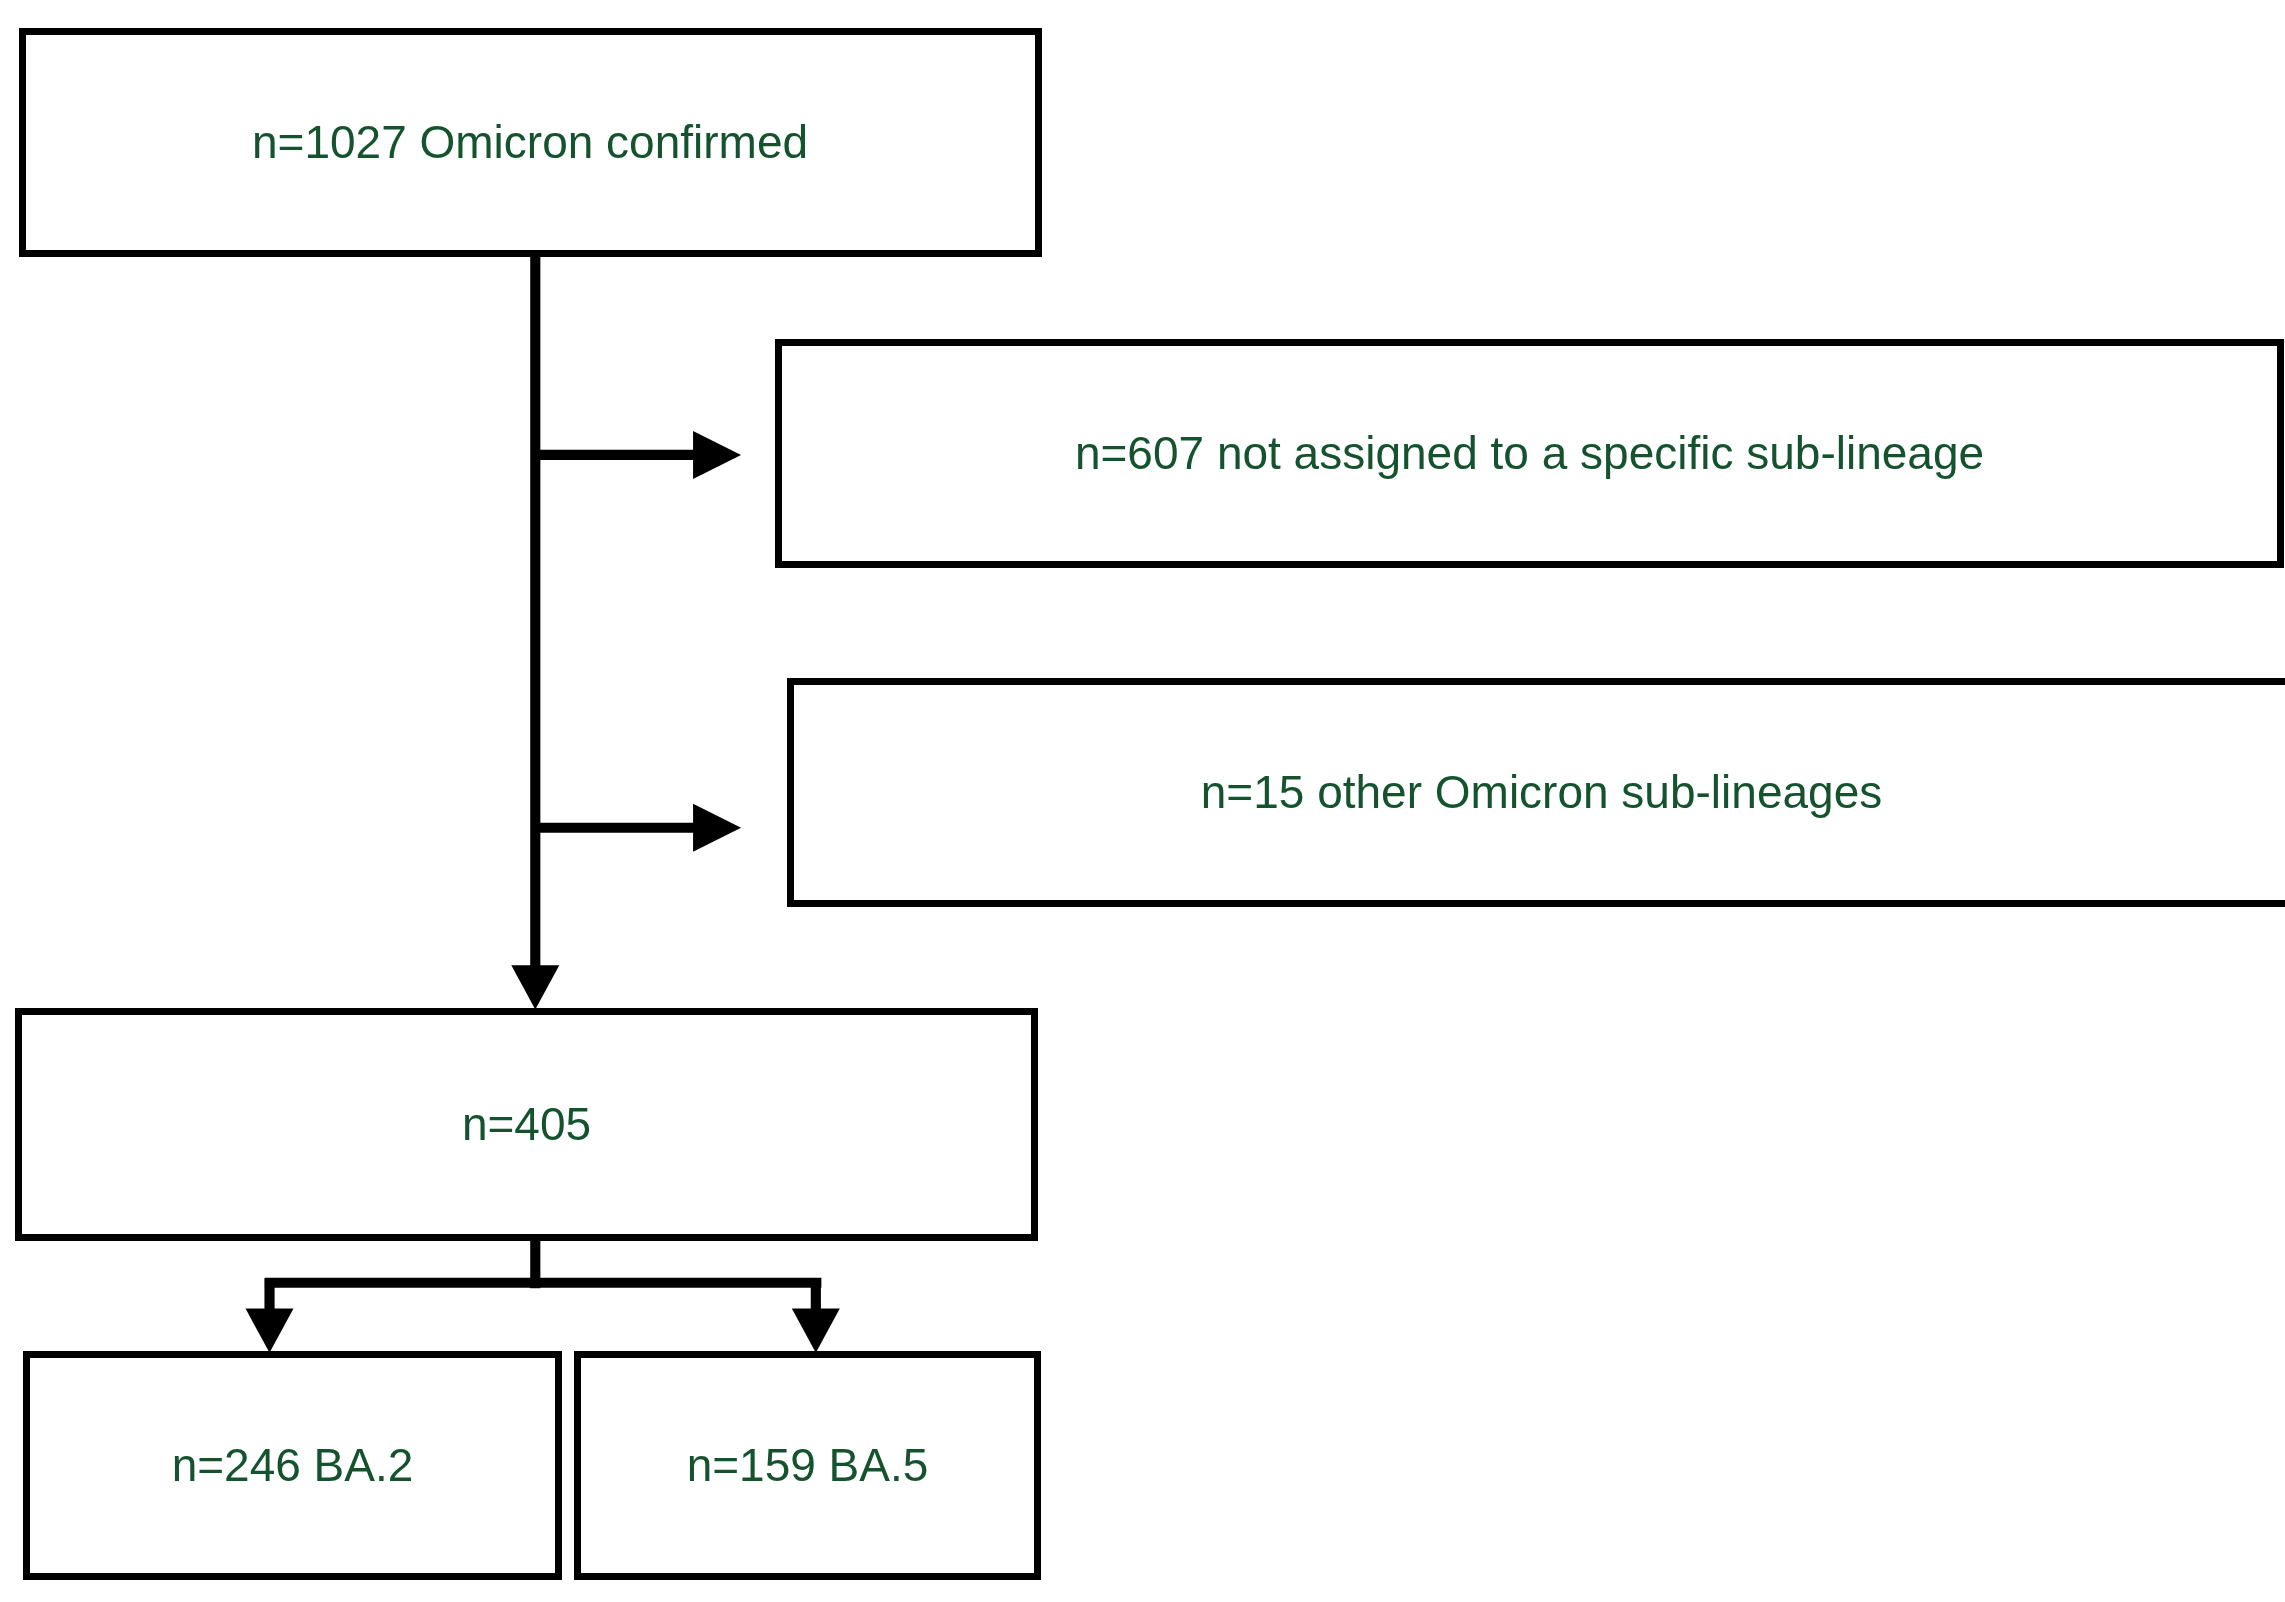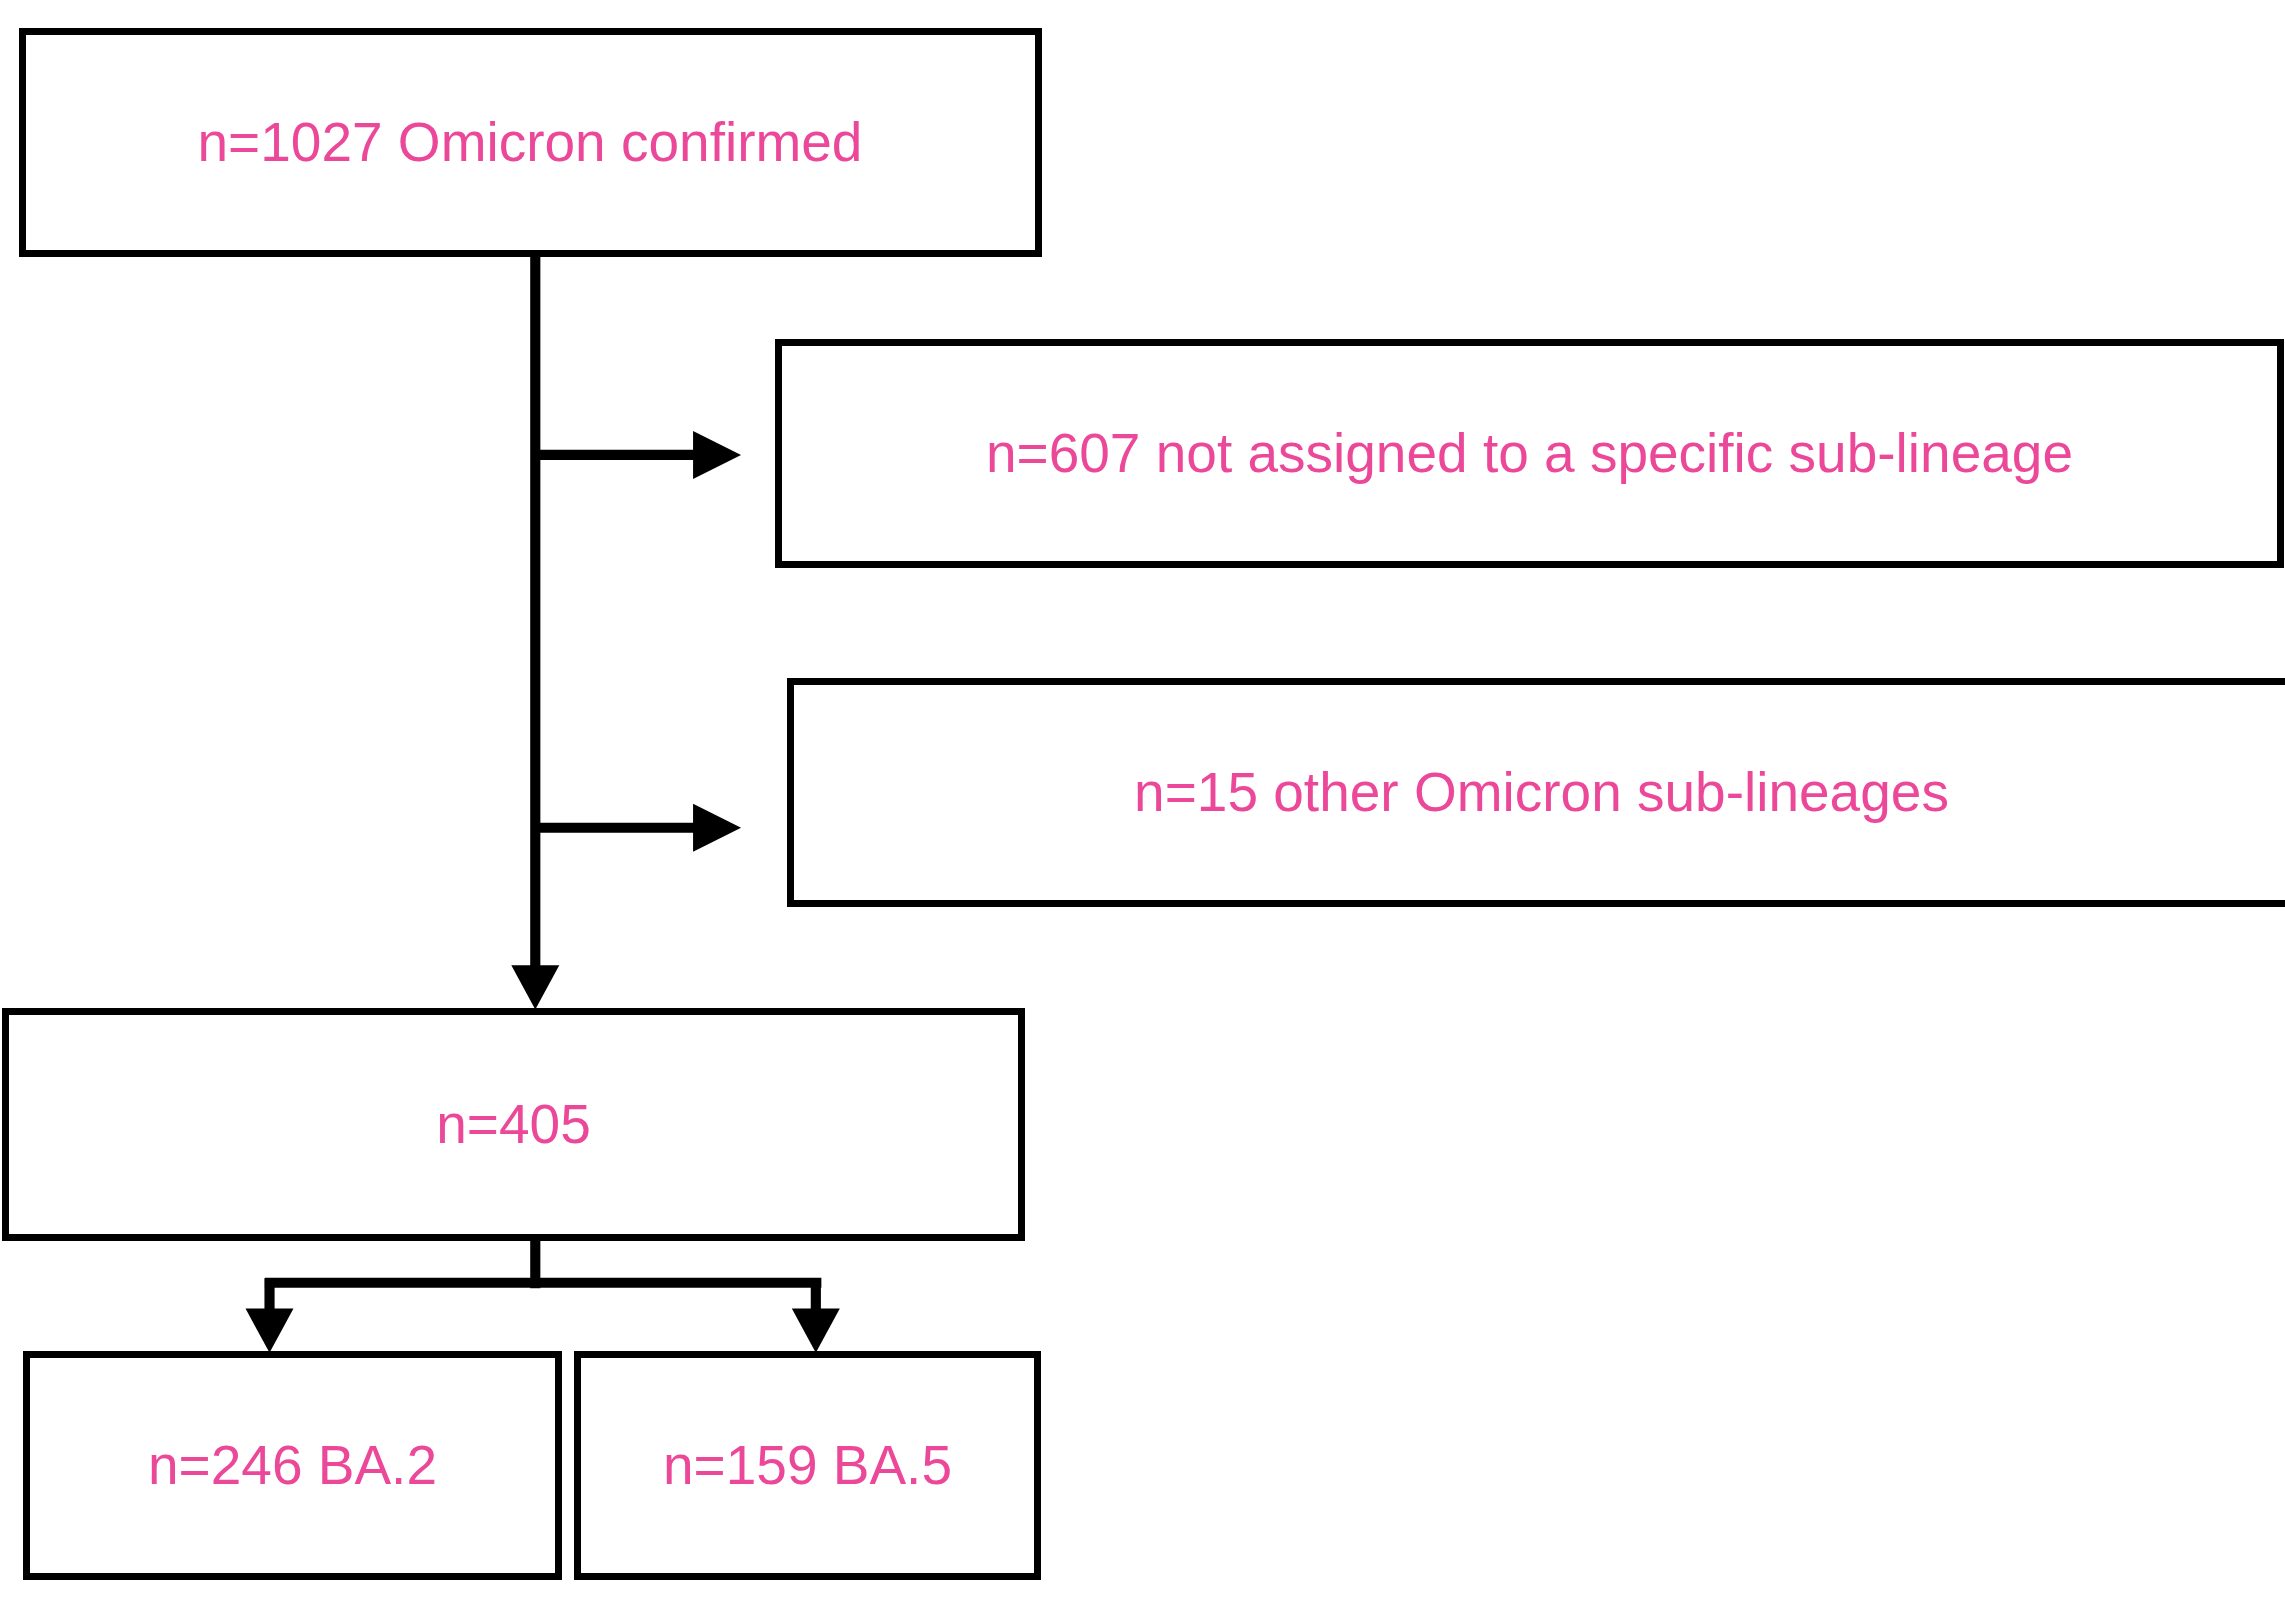--- a/index.html
+++ b/index.html
@@ -34,30 +34,30 @@
     position: absolute;
     box-sizing: border-box;
     border: 7.4px solid #000000;
     background: #ffffff;
     display: flex;
     align-items: center;
     justify-content: center;
     text-align: center;
   }
   .node .label {
-    font-size: 55px;
+    font-size: 46px;
     line-height: 1.15;
-    color: #ec4899;
+    color: #14532d;
     white-space: nowrap;
   }
   
   .node-omicron   { left: 18.5px;  top: 28px;   width: 1023px; height: 229px; }
   .node-notassigned { left: 743px; top: 339px;  width: 1509px; height: 229px; margin-left: 32px; }
   .node-other     { left: 743px; top: 678px;  width: 1509px; height: 229px; margin-left: 44px; }
-  .node-n405      { left: 2px;  top: 1008px; width: 1023px; height: 233px; }
+  .node-n405      { left: 15px;  top: 1008px; width: 1023px; height: 233px; }
   .node-ba2       { left: 23px;  top: 1351px; width: 539px;  height: 229px; }
   .node-ba5       { left: 574px; top: 1351px; width: 467px;  height: 229px; }
 </style>
 </head>
 <body>
 
 <div class="canvas">
 
   <svg class="connectors" viewBox="0 0 2476 1736" aria-hidden="true">
 

